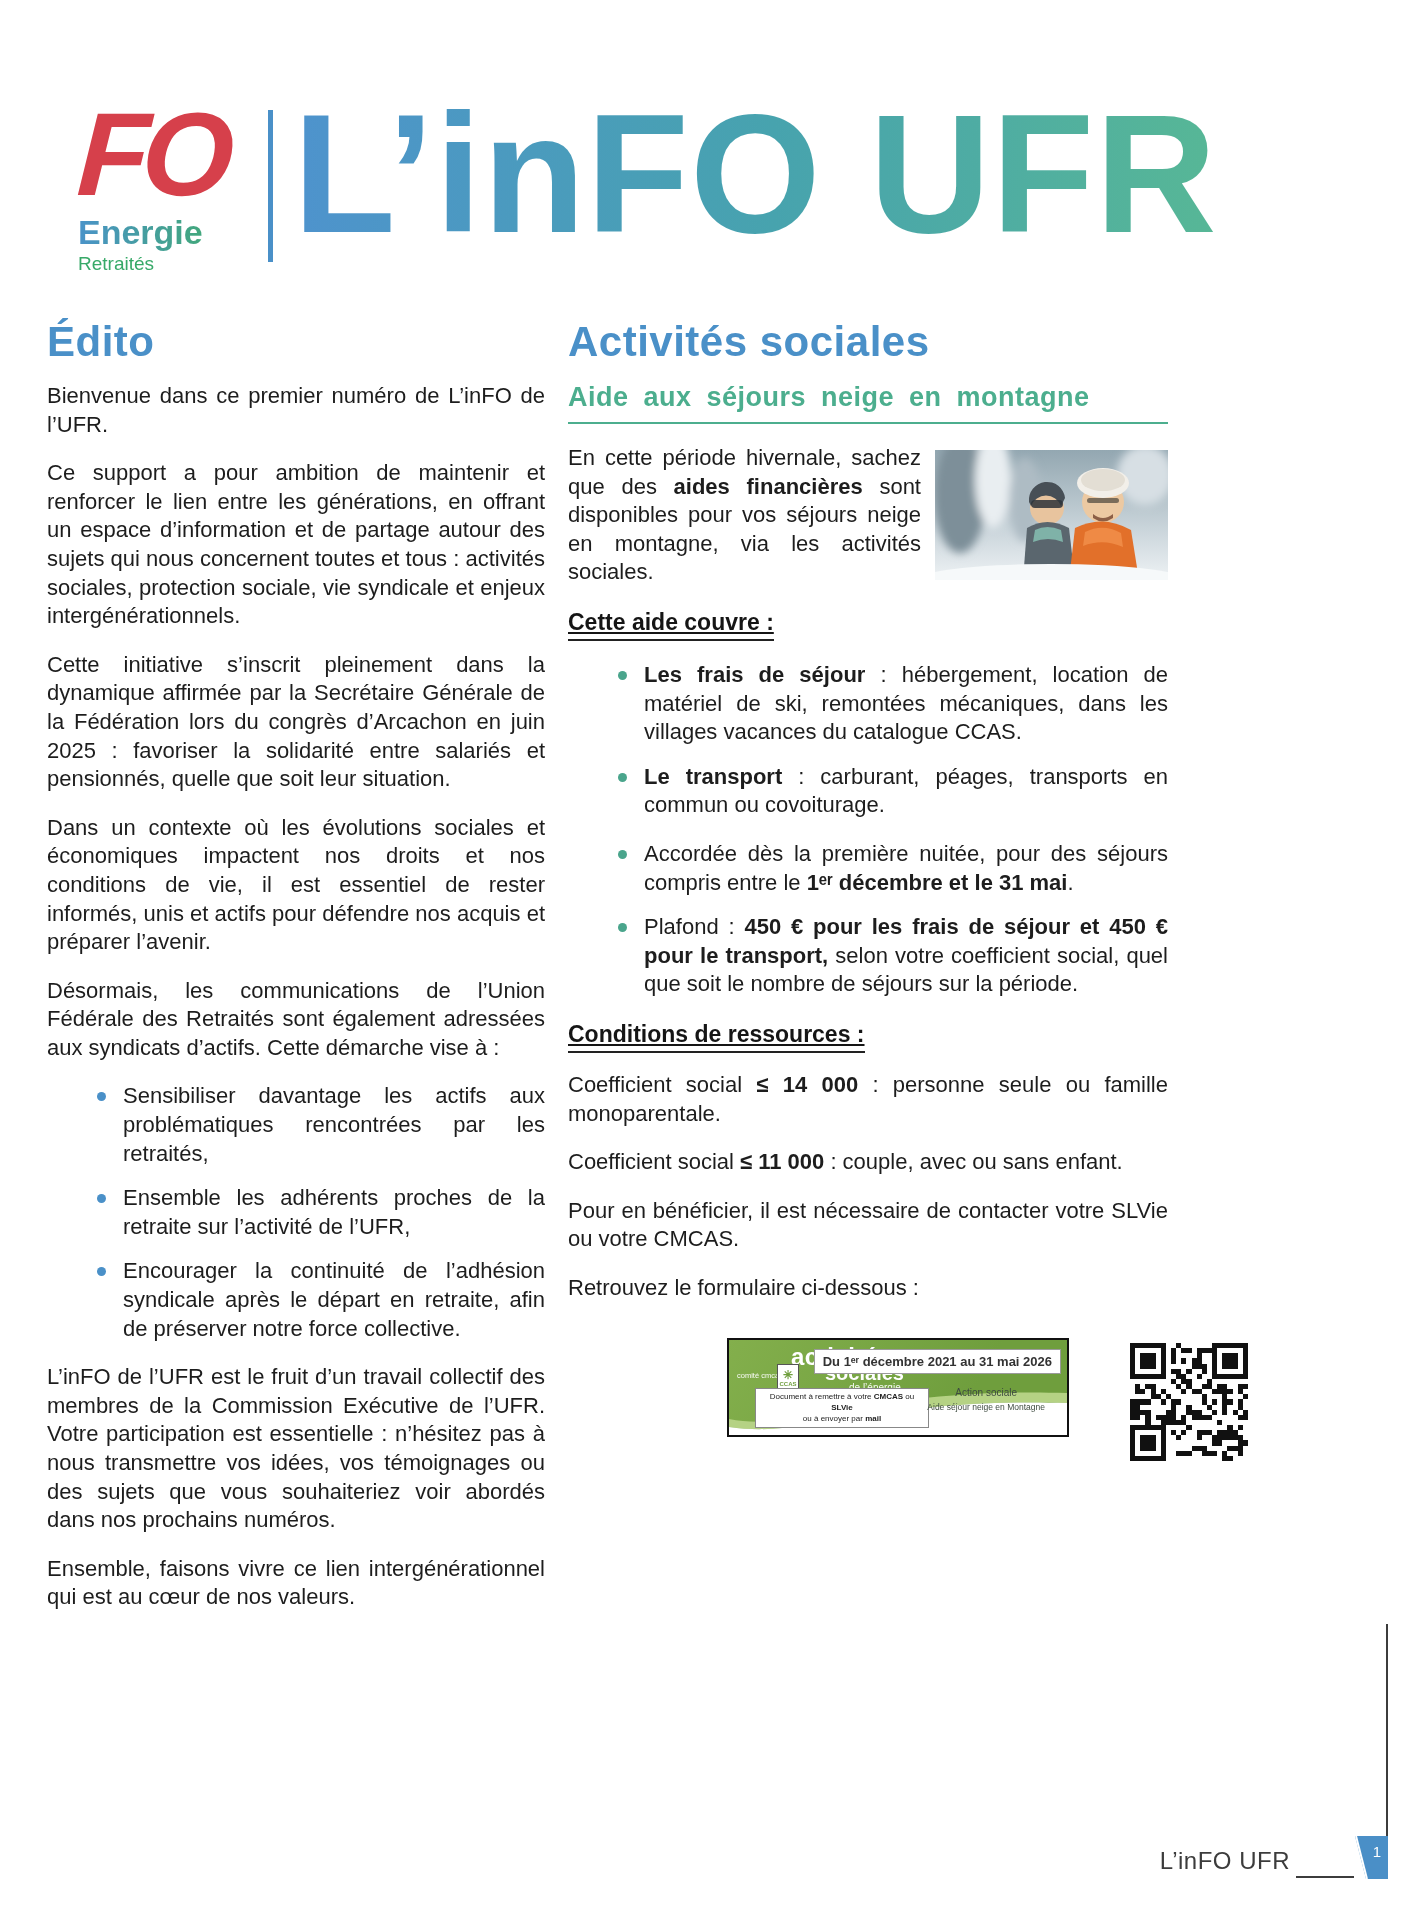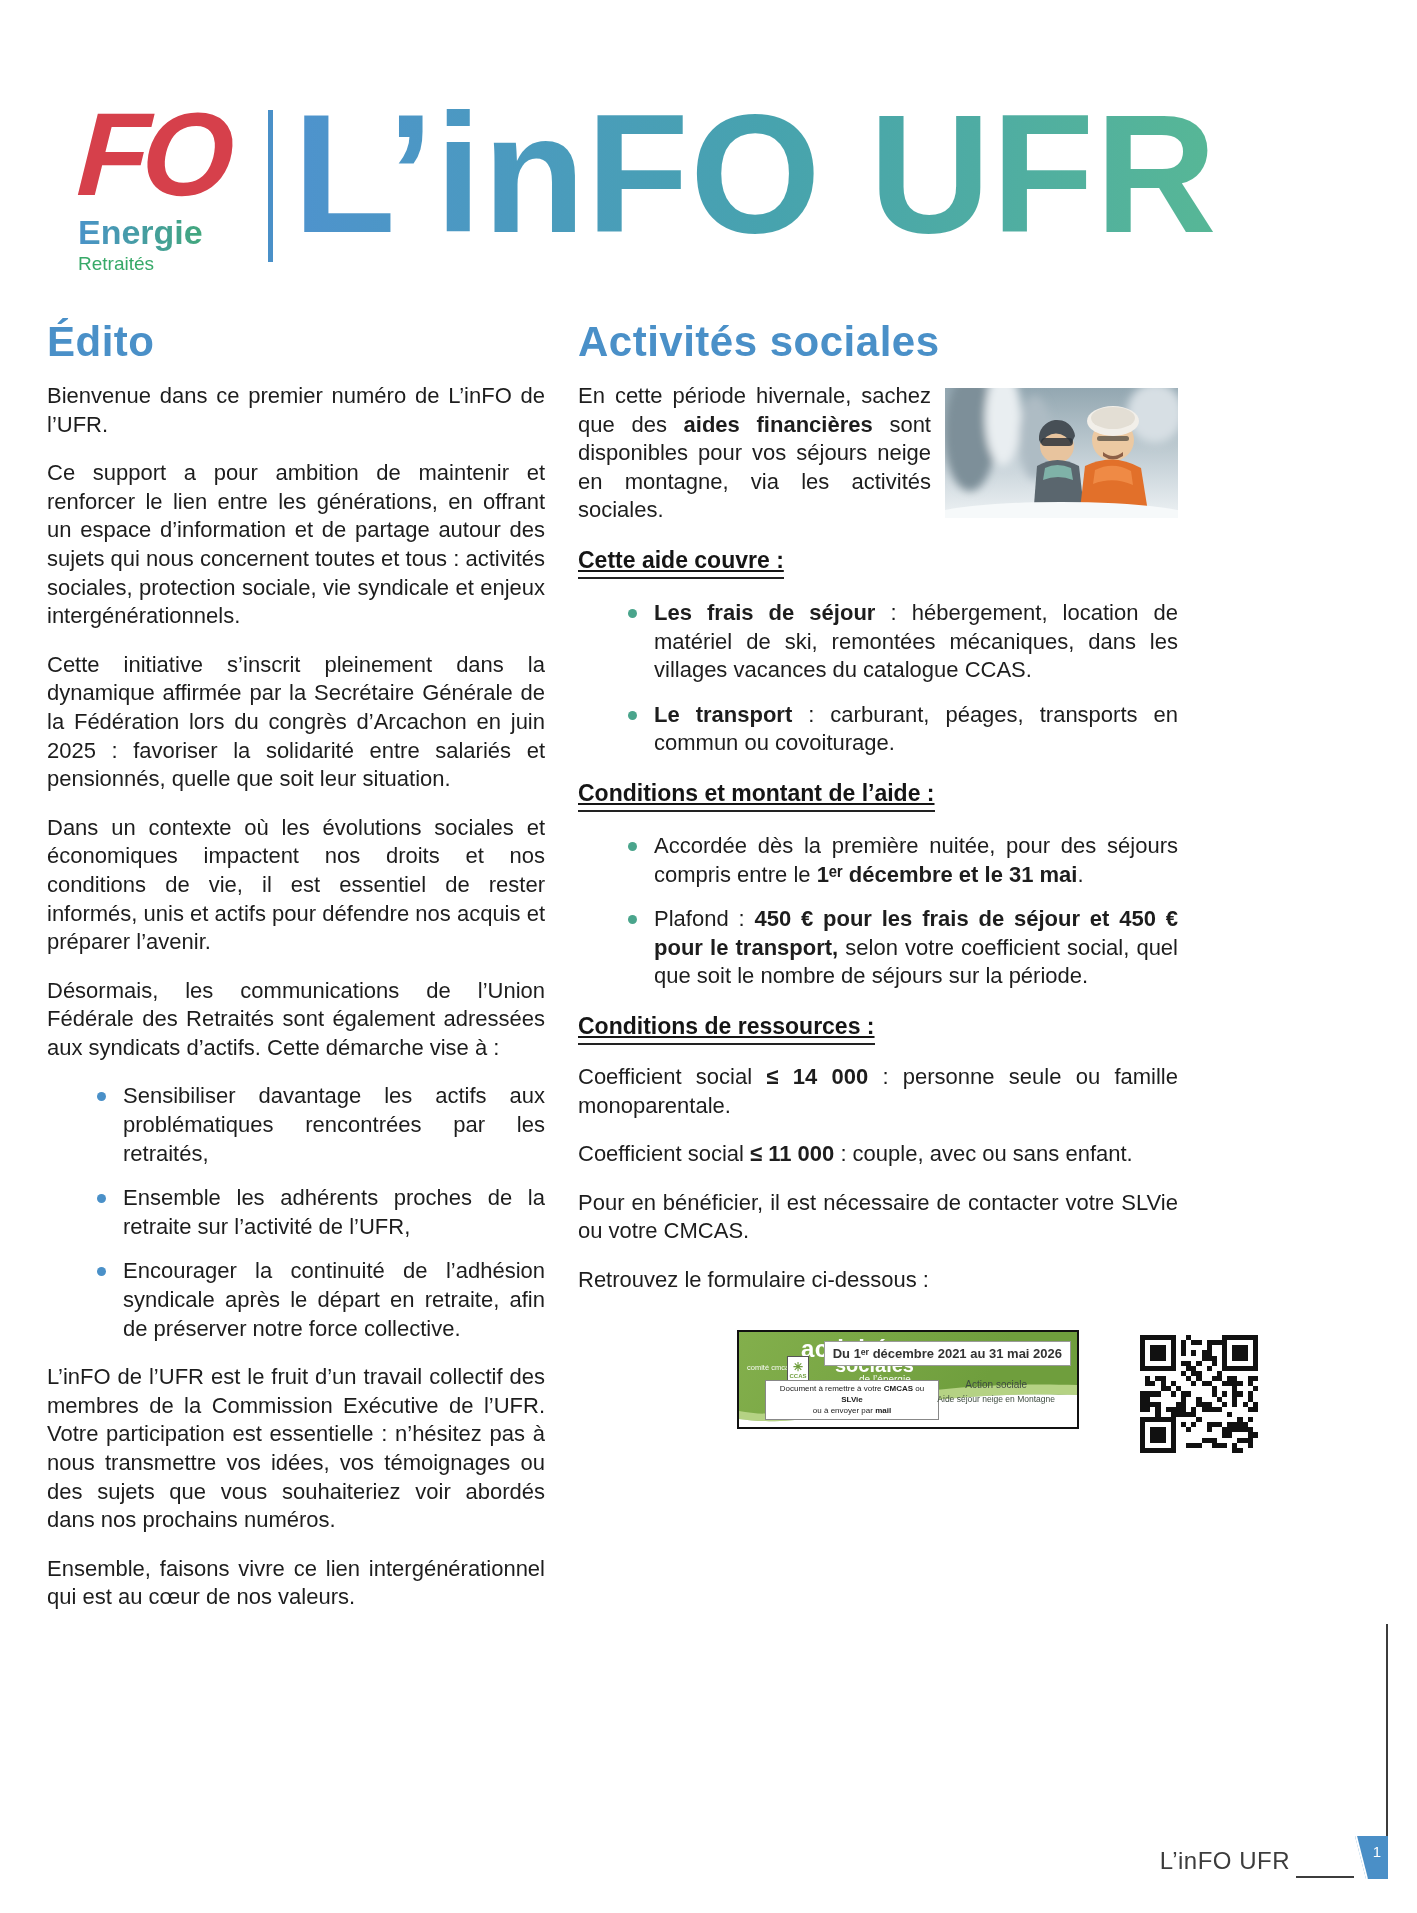--- a/index.html
+++ b/index.html
@@ -15,21 +15,21 @@
            background:linear-gradient(90deg,#4a93c9 0%,#3fae62 95%);
            -webkit-background-clip:text;background-clip:text;color:transparent;}
   .logo-retraites{display:block;font-size:19px;font-weight:500;color:#37a968;margin-top:1px;}
   .logo-divider{width:5px;height:152px;background:#4a90c8;margin:10px 20px 0 14px;flex:0 0 auto;}
   .page-title{font-size:168px;font-weight:800;line-height:1.05;margin-top:-14px;
            letter-spacing:1px;white-space:nowrap;
            background:linear-gradient(90deg,#4e93cd 0%,#47a3ae 52%,#57b796 100%);
            -webkit-background-clip:text;background-clip:text;color:transparent;}
 
   
-  .columns{position:absolute;top:318px;left:47px;display:flex;gap:33px;}
+  .columns{position:absolute;top:318px;left:47px;display:flex;gap:23px;}
   .col-left{width:498px;flex:0 0 auto;}
   .col-right{width:600px;flex:0 0 auto;}
 
   h2.section-heading{color:#4a90c8;font-size:42px;font-weight:700;margin:0 0 16px;letter-spacing:0.5px;}
   .body-text p{margin:0 0 20px;font-size:22px;line-height:1.3;text-align:justify;}
 
   ul.bullets{list-style:none;margin:2px 0 20px;padding:0 0 0 28px;}
   ul.bullets li{position:relative;padding-left:48px;margin-bottom:16px;
                 font-size:22px;line-height:1.3;text-align:justify;}
   ul.bullets li::before{content:"";position:absolute;left:22px;top:10px;width:9px;height:9px;
@@ -122,20 +122,21 @@
       <div>
 
           <p>L’inFO de l’UFR est le fruit d’un travail collectif des membres de la Commission Exécutive de l’UFR. Votre participation est essentielle : n’hésitez pas à nous transmettre vos idées, vos témoignages ou des sujets que vous souhaiteriez voir abordés dans nos prochains numéros.</p>
 
           <p>Ensemble, faisons vivre ce lien intergénérationnel qui est au cœur de nos valeurs.</p>
         </div>
     </div>
 
     <div class="col-right body-text">
       <h2 class="section-heading">Activités sociales</h2>
+      <span class="subhead">Aide aux séjours neige en montagne</span>
 
       
       <div class="photo">
         <svg width="233" height="130" viewBox="0 0 233 130" xmlns="http://www.w3.org/2000/svg">
           <defs>
             <linearGradient id="sky" x1="0" y1="0" x2="0" y2="1">
               <stop offset="0" stop-color="#93a7b1"></stop>
                 <stop offset="0.6" stop-color="#c9d4da"></stop>
                 <stop offset="1" stop-color="#eef2f4"></stop>
             </linearGradient>
@@ -175,21 +176,20 @@
       <p><span>En cette période hivernale, sachez que des </span><b>aides financières</b><span> sont disponibles pour vos séjours neige en montagne, via les activités sociales.</span></p>
 
       <span class="mini-head">Cette aide couvre :</span>
       <ul class="bullets teal">
 
           <li><b>Les frais de séjour</b><span> : hébergement, location de matériel de ski, remontées mécaniques, dans les villages vacances du catalogue CCAS.</span></li>
 
           <li><b>Le transport</b><span> : carburant, péages, transports en commun ou covoiturage.</span></li>
         </ul>
 
-      <span class="mini-head">Conditions et montant de l’aide :</span>
       <ul class="bullets teal">
 
           <li><span>Accordée dès la première nuitée, pour des séjours compris entre le </span><b>1ᵉʳ décembre et le 31 mai</b><span>.</span></li>
 
           <li><span>Plafond : </span><b>450 € pour les frais de séjour et 450 € pour le transport,</b><span> selon votre coefficient social, quel que soit le nombre de séjours sur la période.</span></li>
         </ul>
 
       <span class="mini-head">Conditions de ressources :</span>
       <div>
 

